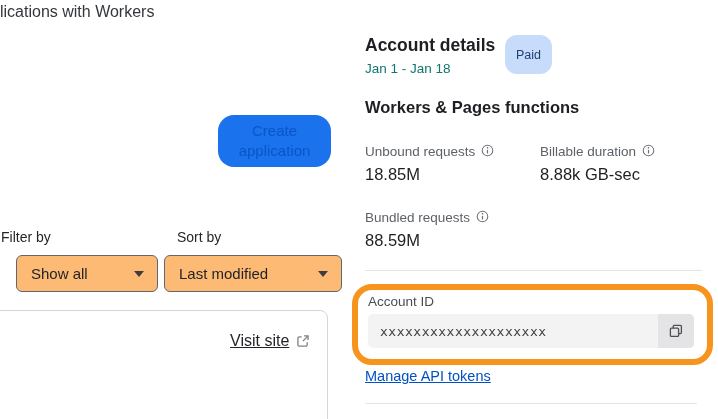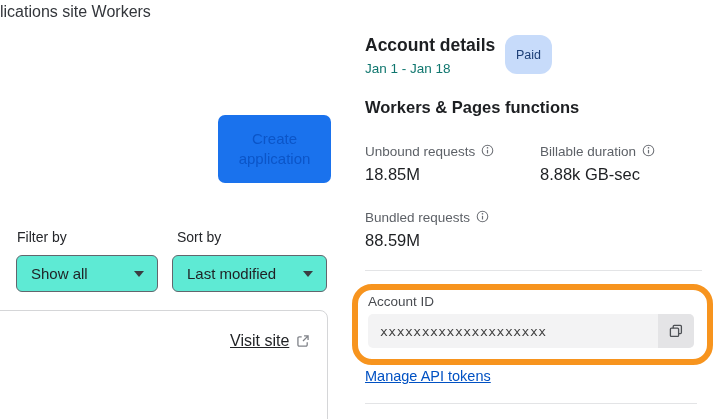--- a/index.html
+++ b/index.html
@@ -5,31 +5,31 @@
   * { margin:0; padding:0; box-sizing:border-box; }
   html,body { background:#fff; }
   body { font-family:"Liberation Sans", sans-serif; color:#1f2124; }
   .canvas { position:relative; width:718px; height:419px; background:#fff; overflow:hidden; }
 
   
   .intro-line1 { position:absolute; left:0; top:114; font-size:16px; line-height:24px; color:#33363b; white-space:nowrap; }
   .intro-line2 { position:absolute; left:0; top:141; font-size:16px; line-height:24px; color:#33363b; white-space:nowrap; display:flex; align-items:center; gap:6px; }
   a.doc-link { color:#0051c3; text-decoration:underline; cursor:pointer; }
   .ext-icon { display:inline-flex; color:#0051c3; }
-  .create-btn { position:absolute; left:218; top:115px; left:218px; width:113px; height:68px;
-    background:#1a72ed; color:#0b55c8; border:none; border-radius:7px;
+  .create-btn { position:absolute; left:218; top:115px; left:218px; width:113px; height:52px;
+    background:#1a72ed; color:#0b55c8; border:none; border-radius:16px;
     font-family:"Liberation Sans",sans-serif; font-size:15px; line-height:20px; text-align:center; cursor:pointer; padding:0 10px; }
   .field-label { position:absolute; font-size:14px; color:#24262a; }
-  .lbl-filter { left:17px; top:229px; }
+  .lbl-filter { left:1px; top:229px; }
   .lbl-sort { left:177px; top:229px; }
   .select { position:absolute; top:255px; height:37px; border:1px solid #62666d; border-radius:6px;
-    background:#5eead4; display:flex; align-items:center; justify-content:space-between;
+    background:#fdba74; display:flex; align-items:center; justify-content:space-between;
     padding:0 13px 0 14px; font-size:15px; color:#1f2124; cursor:pointer; }
   .sel-filter { left:16px; width:142px; }
-  .sel-sort { left:172px; width:155px; }
+  .sel-sort { left:164px; width:178px; }
   .chevron { width:0; height:0; border-left:5px solid transparent; border-right:5px solid transparent; border-top:6px solid #3a3d42; }
   .site-card { position:absolute; left:-14px; top:310px; width:342px; height:140px;
     background:#fff; border:1px solid #d5d6d8; border-radius:8px; }
   .visit-row { position:absolute; left:230px; top:332px; display:flex; align-items:center; gap:7px; }
   .visit-link { font-size:16px; color:#1f2124; text-decoration:underline; cursor:pointer; }
   .visit-ext { color:#808389; display:inline-flex; }
 
   
   .acct-title { position:absolute; left:365px; top:35px; font-size:17.5px; font-weight:bold; color:#1d1f22; }
   .paid-badge { position:absolute; left:505px; top:35px; height:39px; padding:0 11px; border-radius:12px;
@@ -58,21 +58,21 @@
   .copy-btn { position:absolute; left:658px; top:314px; width:36px; height:34px;
     background:#e4e4e6; border:none; border-radius:0 5px 5px 0; cursor:pointer;
     display:flex; align-items:center; justify-content:center; color:#4d5055; }
   .manage-link { position:absolute; left:365px; top:368px; font-size:14.5px; color:#0051c3; text-decoration:underline; cursor:pointer; }
 </style>
 </head>
 <body>
 
 <div class="canvas">
 
-  <div class="intro-line1">lications site Workers</div>
+  <div class="intro-line1">lications with Workers</div>
 
   <button class="create-btn">Create application</button>
 
   <div class="field-label lbl-filter">Filter by</div>
   <div class="select sel-filter">
     <span>Show all</span>
     <span class="chevron"></span>
   </div>
 
   <div class="field-label lbl-sort">Sort by</div>

